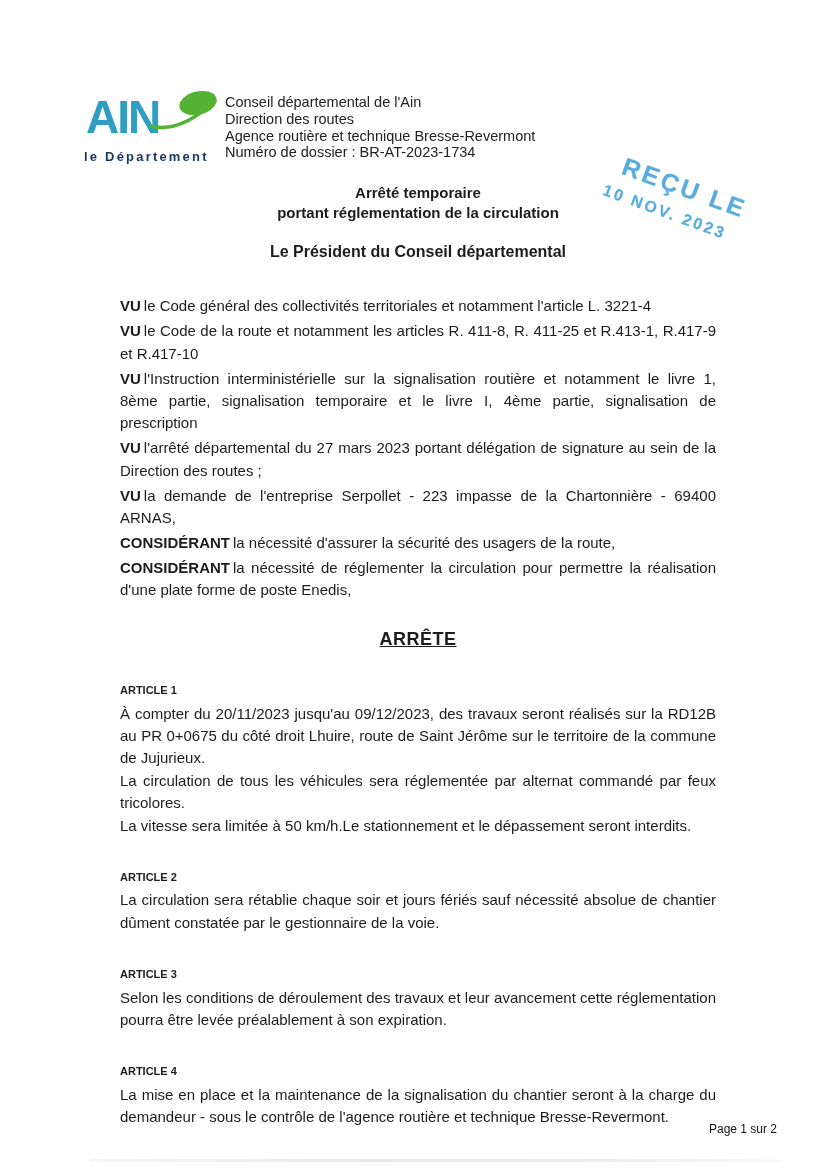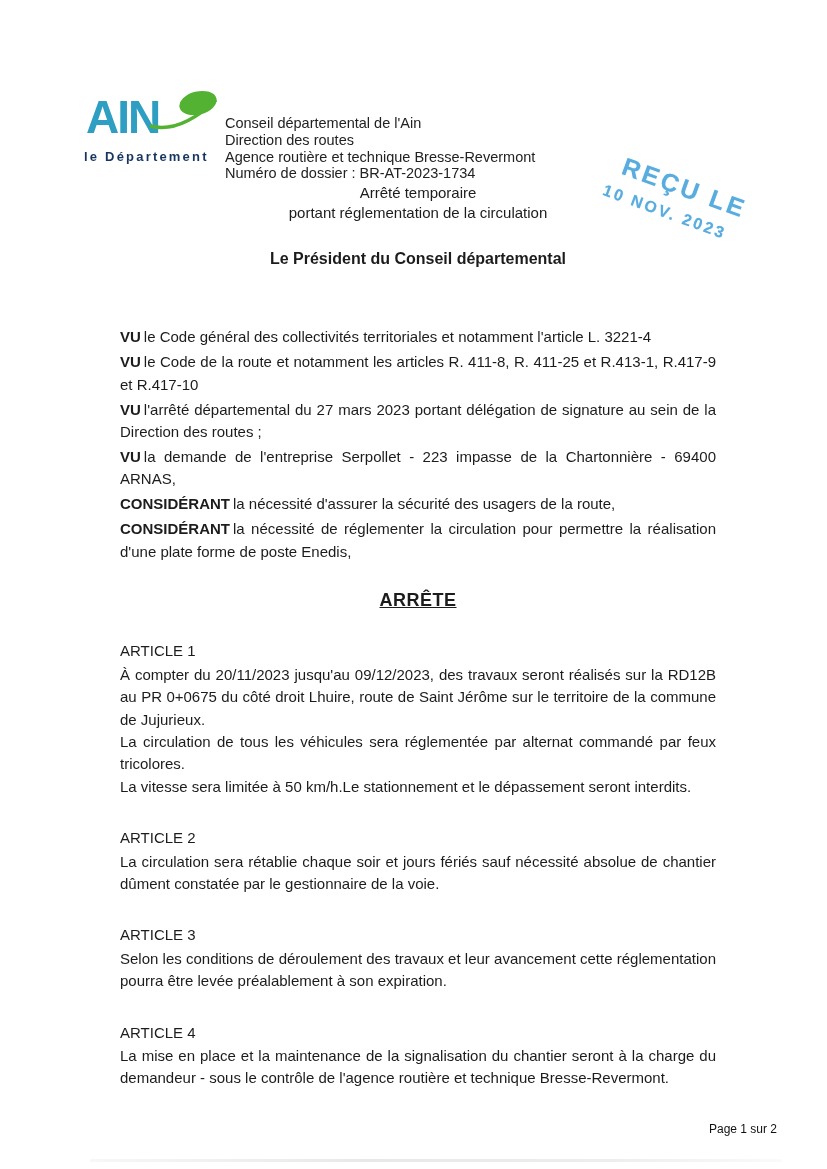--- a/index.html
+++ b/index.html
@@ -22,54 +22,54 @@
     font-size:12px;font-weight:bold;font-style:italic;color:#ffffff;line-height:1;margin-top:45px;
   }
   .logo-tagline{
     position:absolute;left:0px;top:57px;white-space:nowrap;
     font-size:13px;font-weight:bold;letter-spacing:2.2px;color:#16355F;
   }
 
   
   .header-block{
     position:absolute;left:225px;top:94px;width:430px;
-    font-size:14.5px;line-height:16.8px;color:#222;margin-top:21px;
+    font-size:14.5px;line-height:16.8px;color:#222;
   }
   .header-block div{white-space:nowrap;}
 
   
   .stamp{
     position:absolute;left:628px;top:152px;width:210px;
     transform:rotate(20deg);transform-origin:left top;
     color:#4BA5DC;font-weight:bold;opacity:.92;
     text-shadow:0 0 1px rgba(75,165,220,.55);
     pointer-events:none;
   }
   .stamp-line1{font-size:25px;letter-spacing:3px;white-space:nowrap;}
   .stamp-line2{font-size:16px;letter-spacing:2.5px;white-space:nowrap;margin:6px 0 0 -10px;}
 
   
   .main{
     position:absolute;left:120px;top:183px;width:596px;
     font-size:15px;line-height:22.4px;
   }
-  .doc-title{ text-align:center;font-weight:normal;font-size:15px;line-height:19.5px;}
-  .doc-issuer{text-align:center;font-weight:bold;font-size:16px;margin-top:26px;}
+  .doc-title{ text-align:center;font-weight:bold;font-size:15px;line-height:19.5px;}
+  .doc-issuer{text-align:center;font-weight:bold;font-size:16px;margin-top:19px;}
 
-  .recitals{margin-top:56px;}
+  .recitals{margin-top:32px;}
   .recital{margin:0 0 2.5px 0;text-align:justify;}
   .recital b{margin-right:3px;}
 
   .decree-heading{
     text-align:center;margin-top:26px;
     font-weight:bold;font-size:18px;text-decoration:underline;letter-spacing:.5px;
   }
 
   .article{margin-top:29px;}
-  .article-heading{font-weight:normal;font-size:15px;margin-bottom:1px;}
+  .article-heading{font-weight:bold;font-size:11px;margin-bottom:1px;}
   .article p{margin:0;text-align:justify;}
 
   
   .page-number{
     position:absolute;right:50px;bottom:33px;
     font-family:Liberation Sans, sans-serif;font-size:12px;color:#111;
   }
   .scan-streak{
     position:absolute;left:90px;right:45px;bottom:7px;height:3px;border-radius:2px;
     background:linear-gradient(to right,rgba(0,0,0,0.03),rgba(0,0,0,0.09) 40%,rgba(0,0,0,0.07) 75%,rgba(0,0,0,0.02));
@@ -107,20 +107,21 @@
     <div class="doc-title">
       <div>Arrêté temporaire</div>
       <div>portant réglementation de la circulation</div>
     </div>
 
     <div class="doc-issuer">Le Président du Conseil départemental</div>
 
     <div class="recitals">
       <p class="recital"><b>VU</b><span>le Code général des collectivités territoriales et notamment l'article L. 3221-4</span></p>
       <p class="recital"><b>VU</b><span>le Code de la route et notamment les articles R. 411-8, R. 411-25 et R.413-1, R.417-9 et R.417-10</span></p>
+      <p class="recital"><b>VU</b><span>l'Instruction interministérielle sur la signalisation routière et notamment le livre 1, 8ème partie, signalisation temporaire et le livre I, 4ème partie, signalisation de prescription</span></p>
       <p class="recital"><b>VU</b><span>l'arrêté départemental du 27 mars 2023 portant délégation de signature au sein de la Direction des routes ;</span></p>
       <p class="recital"><b>VU</b><span>la demande de l'entreprise Serpollet - 223 impasse de la Chartonnière - 69400 ARNAS,</span></p>
       <p class="recital"><b>CONSIDÉRANT</b><span>la nécessité d'assurer la sécurité des usagers de la route,</span></p>
       <p class="recital"><b>CONSIDÉRANT</b><span>la nécessité de réglementer la circulation pour permettre la réalisation d'une plate forme de poste Enedis,</span></p>
     </div>
 
     <div class="decree-heading">ARRÊTE</div>
 
     <div class="article">
       <div class="article-heading">ARTICLE 1</div>

